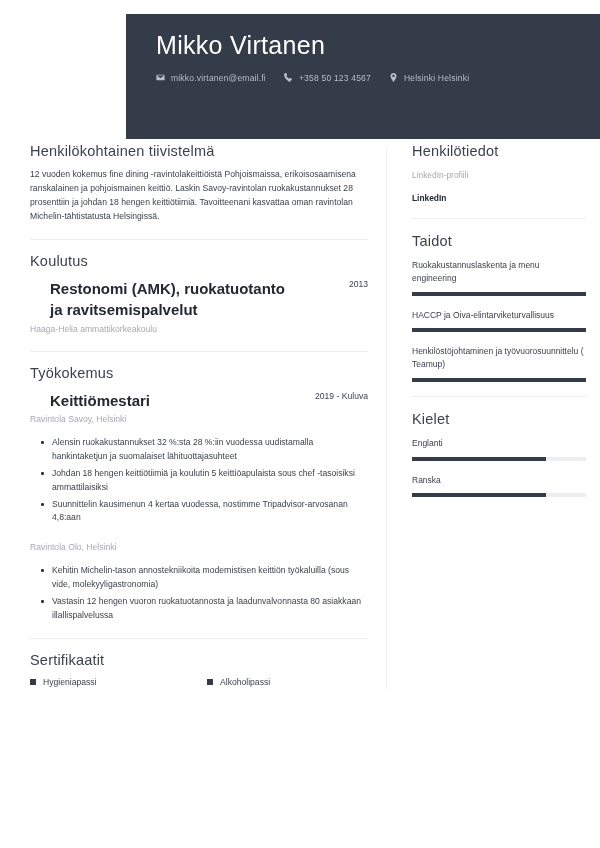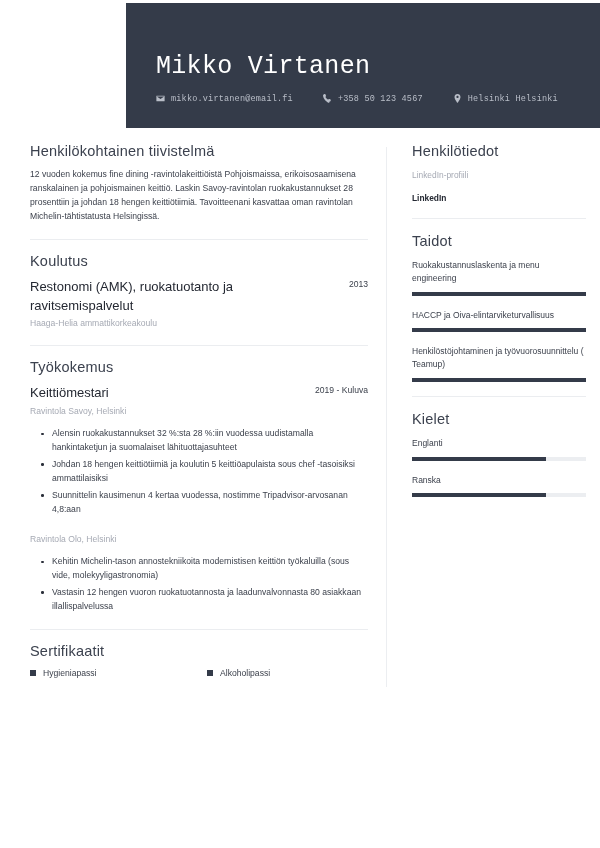--- a/index.html
+++ b/index.html
@@ -19,41 +19,40 @@
     position: relative;
     width: 600px;
     height: 848px;
     background: #ffffff;
   }
 
   
   .header {
     position: absolute;
     left: 126px;
-    top: 3px;
+    top: 14px;
     width: 474px;
     height: 125px;
     background: #343b49;
     box-sizing: border-box;
-    padding: 50px 0 0 30px;
-    font-family: Liberation Mono, monospace;
+    padding: 18px 0 0 30px;
   }
   .header-name {
     color: #ffffff;
     font-size: 25px;
     font-weight: 400;
     letter-spacing: 0.3px;
     line-height: 1.1;
     margin: 0;
   }
   .contact-row {
     display: flex;
     align-items: center;
     margin-top: 13px;
-    gap: 30px;
+    gap: 18px;
   }
   .contact-item {
     display: flex;
     align-items: center;
     gap: 6px;
     color: #b9bec8;
     font-size: 8.5px;
     letter-spacing: 0.2px;
     white-space: nowrap;
   }
@@ -116,25 +115,26 @@
   }
 
   
   .entry-head {
     display: flex;
     justify-content: space-between;
     align-items: flex-start;
     gap: 12px;
   }
   .entry-title {
-    font-size: 13px;
-    font-weight: normal;
+    font-size: 15px;
+    font-weight: bold;
     color: #242832;
     line-height: 1.45;
     max-width: 250px;
+    margin-left: 20px;
   }
   .entry-date {
     font-size: 8.6px;
     color: #3c414c;
     white-space: nowrap;
     padding-top: 1px;
   }
   .entry-sub {
     font-size: 8.6px;
     color: #a6aab4;

